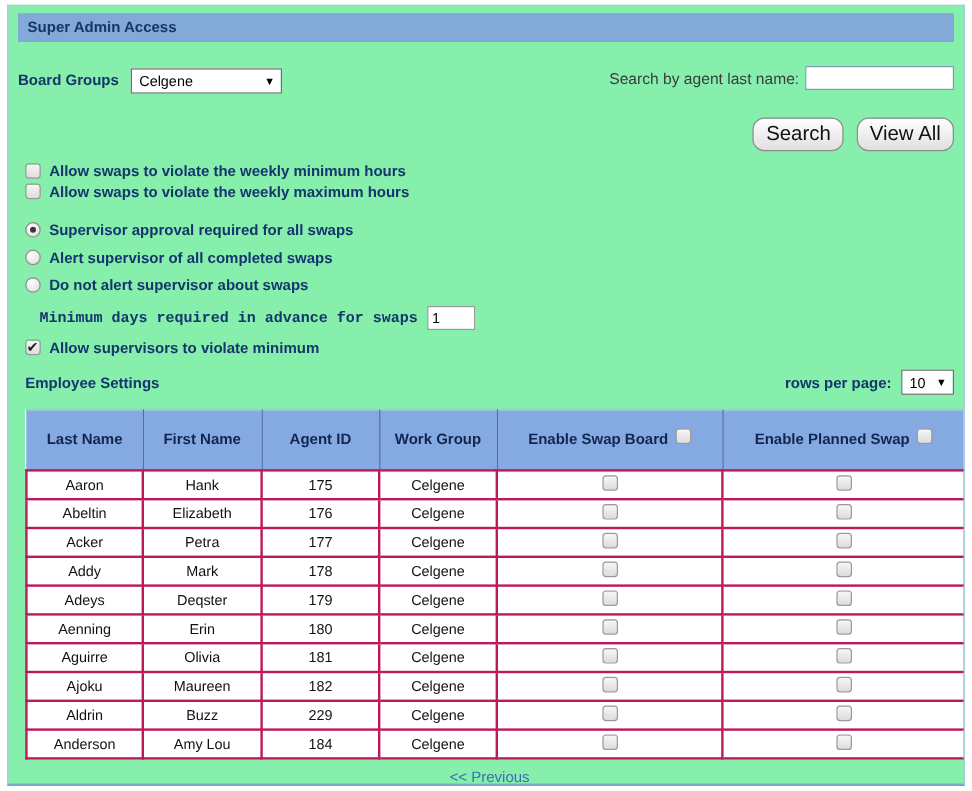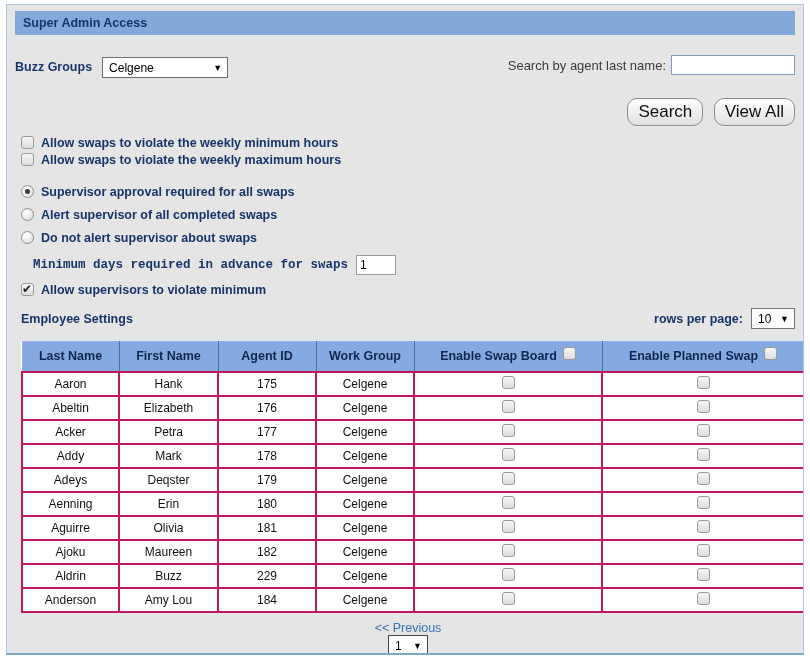--- a/index.html
+++ b/index.html
@@ -1,19 +1,19 @@
 <!DOCTYPE html>
 <html><head>
 <meta charset="utf-8">
 <style>
   * { box-sizing: border-box; margin: 0; padding: 0; }
   html, body { background: #ffffff; width: 810px; height: 659px; font-family: "Liberation Sans", sans-serif; }
   .page {
     position: absolute; left: 6px; top: 4px; width: 798px; height: 651px;
-    background: #e5e5e5;
+    background: #86efac;
     border: 1px solid #aec4e6;
     border-bottom: 2px solid #7ba7c9;
     overflow: hidden;
   }
   .titlebar {
     margin: 6px 8px 0 8px; height: 24px; line-height: 24px;
     background: #83a9d9; color: #16356c;
     font-size: 12.5px; font-weight: bold; padding-left: 8px;
   }
   .row1 { display: flex; justify-content: space-between; margin: 20px 8px 0 8px; }
@@ -73,21 +73,21 @@
   .emp-row { display: flex; justify-content: space-between; align-items: center; margin: 10px 8px 0 14px; }
   .rpp { display: flex; align-items: center; }
   .rpp .fake-select { width: 44px; margin-left: 8px; }
   table.emp {
     border-collapse: collapse; margin: 12px 8px 0 14px;
     width: 782px; table-layout: fixed; background: #fff;
     border: 1px solid #8fb1e7;
   }
   table.emp th {
     background: #85aae1; color: #10264f; font-size: 12.5px; font-weight: bold;
-    height: 30px; text-align: center; border-right: 1px solid #4f6fa9;
+    height: 50px; text-align: center; border-right: 1px solid #4f6fa9;
     vertical-align: middle;
   }
   table.emp th:last-child { border-right: none; }
   table.emp th .cb { margin: 0 0 0 6px; vertical-align: middle; position: relative; top: -3px; }
   table.emp td {
     background: #ffffff; color: #111; font-size: 12px; text-align: center;
     height: 24px; border: 2px solid #be185d; vertical-align: middle;
   }
   table.emp td .cb { margin: 0; }
   .pager { display: flex; align-items: center; margin: 8px 8px 0 14px; font-size: 12.5px; flex-direction: column; }
@@ -98,21 +98,21 @@
 </style>
 </head>
 <body>
 
 <div class="page">
 
   <div class="titlebar">Super Admin Access</div>
 
   <div class="row1">
     <div class="wg-left">
-      <span class="navy-label" style="margin-left:0;">Buzz Groups</span>
+      <span class="navy-label" style="margin-left:0;">Board Groups</span>
       <span class="fake-select" style="width:126px;">
         <span>Celgene</span>
         <span class="arrow">▼</span>
       </span>
     </div>
     <div class="search-right">
       <div class="search-line">
         <span class="lbl">Search by agent last name:</span>
         <input type="text" value="" style="">
       </div>

